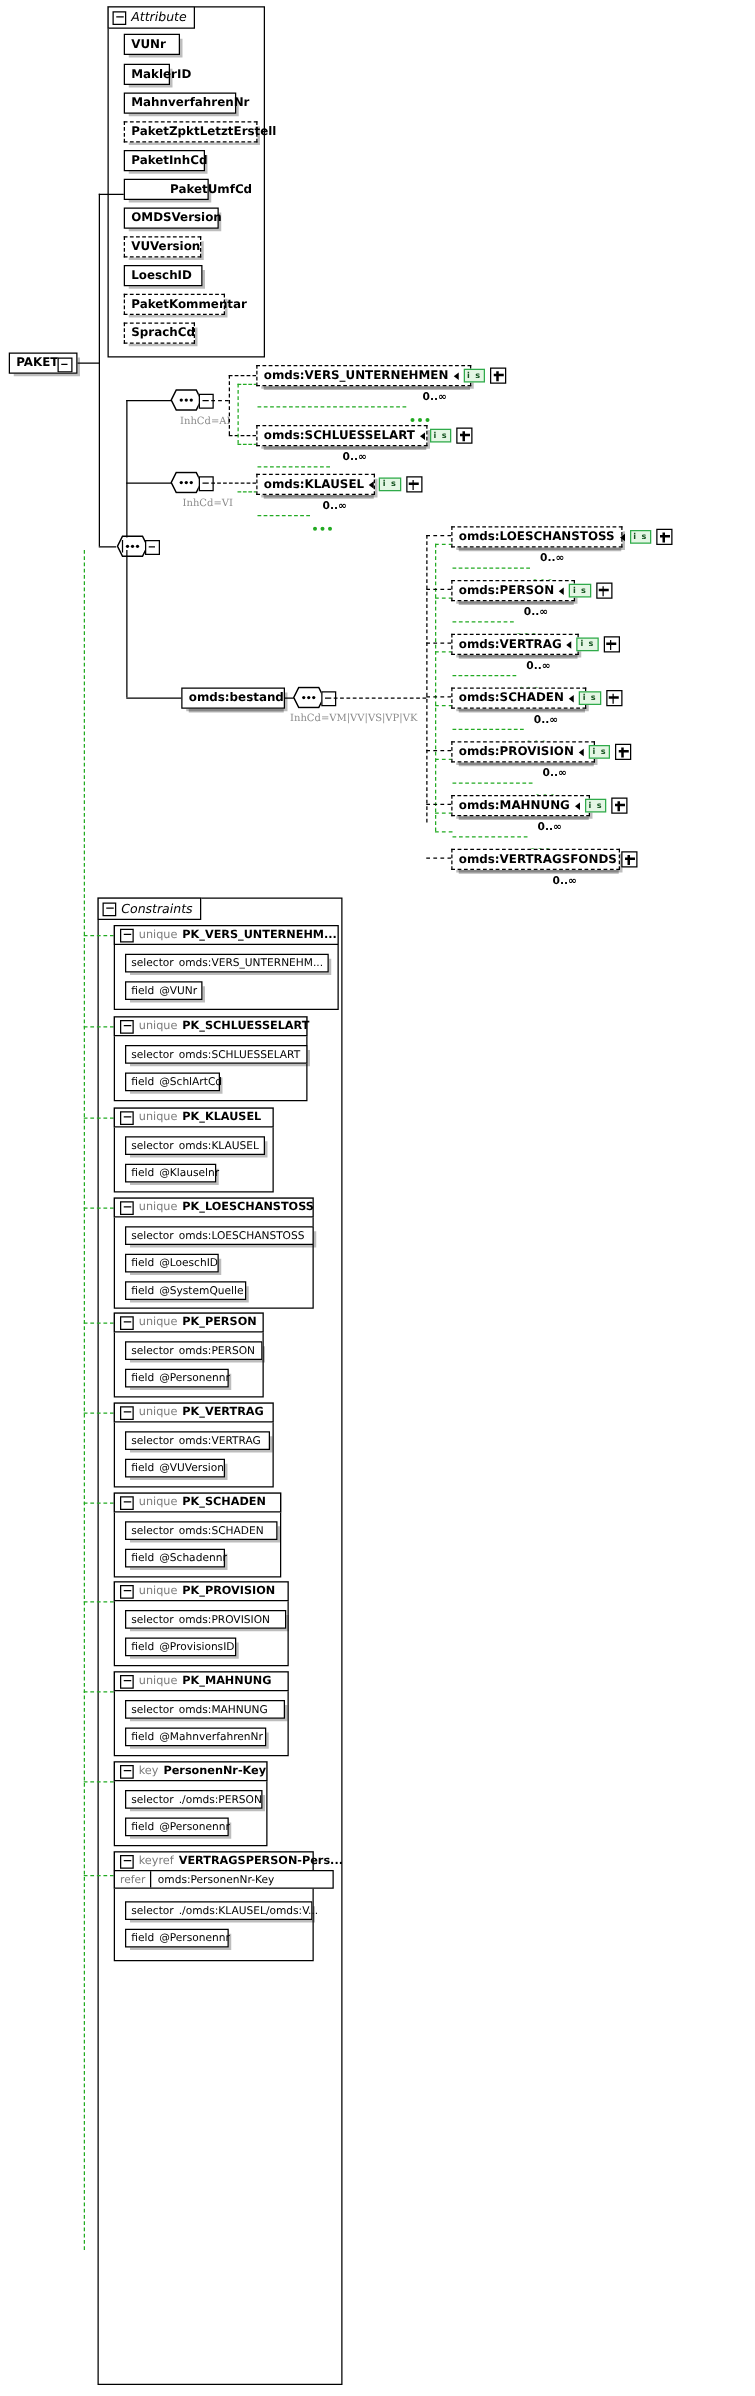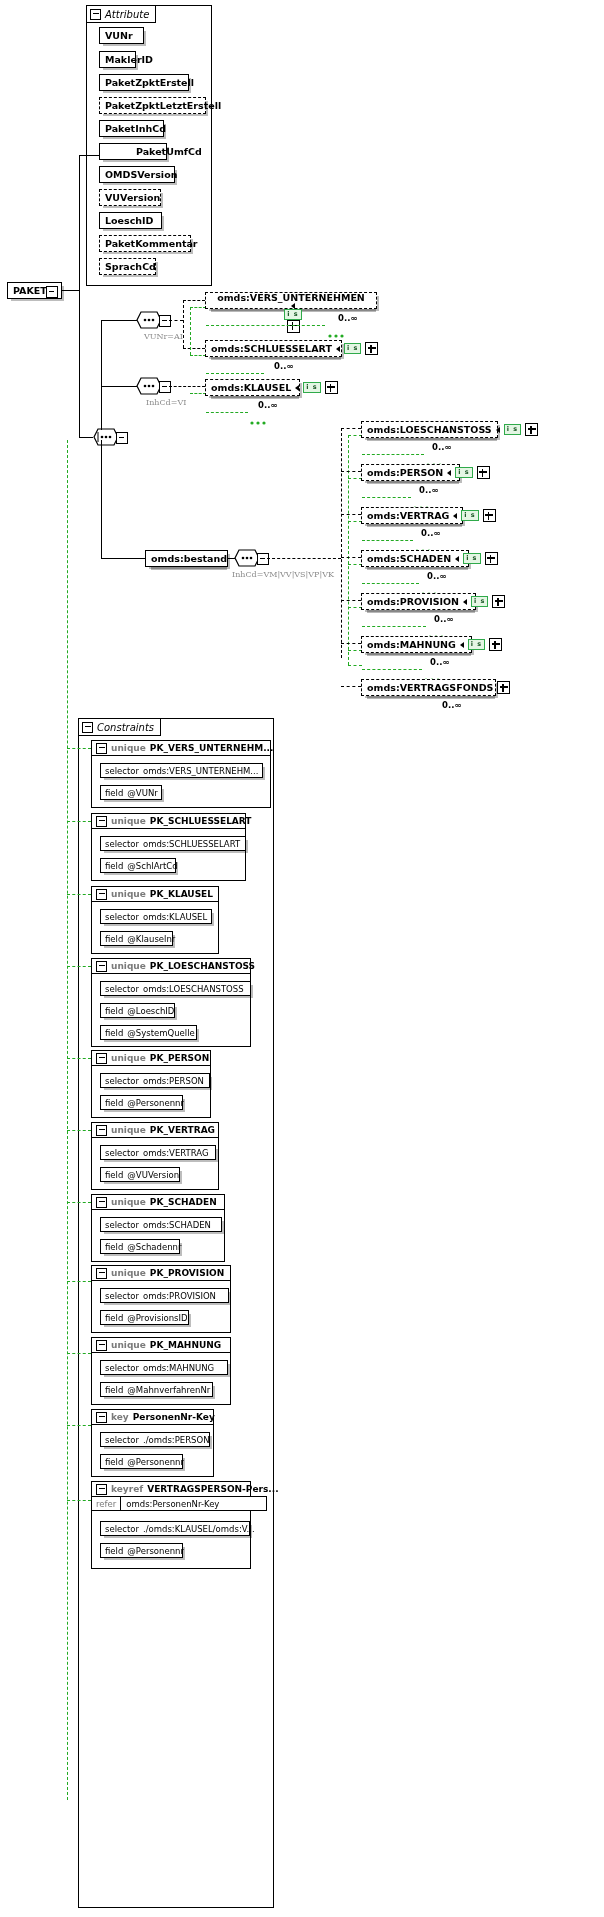--- a/index.html
+++ b/index.html
@@ -71,21 +71,21 @@
 
   
   .greybar{position:absolute;height:4px;background:#b8b8b8;}
 
   
   .cbox{
     position:absolute;box-sizing:border-box;border:1.1px solid #000;background:#fff;
     height:16px;display:flex;align-items:center;white-space:nowrap;
     font-size:9px;padding:0 4px;gap:4px;
   }
-  .cbox .kw{color:#7a7a7a;font-weight:bold;}
+  .cbox .kw{color:#7a7a7a;font-weight:normal;}
   .cbox .nm{font-weight:bold;color:#000;}
   .cfield{
     position:absolute;box-sizing:border-box;border:1.1px solid #000;background:#fff;
     height:15px;display:flex;align-items:center;white-space:nowrap;
     font-size:8.5px;padding:0 4px;gap:4px;
     box-shadow:3px 3px 0 -1px rgba(0,0,0,.26);
   }
   .cframe{position:absolute;box-sizing:border-box;border:1.1px solid #000;}
   .refrow{
     position:absolute;box-sizing:border-box;border:1.1px solid #000;background:#fff;
@@ -103,41 +103,41 @@
   <span>Attribute</span>
 </div>
 
 <div class="box" style="left:99px;top:27px;width:45px;">
     <span>VUNr</span>
   </div>
 <div class="box" style="left:99px;top:51px;width:37px;">
     <span>MaklerID</span>
   </div>
 <div class="box" style="left:99px;top:74px;width:90px;">
-    <span>PaketZpktErstell</span>
+    <span>MahnverfahrenNr</span>
   </div>
 <div class="box opt" style="left:99px;top:97px;width:107px;">
     <span>PaketZpktLetztErstell</span>
   </div>
 <div class="box" style="left:99px;top:120px;width:65px;">
     <span>PaketInhCd</span>
   </div>
 <div class="box" style="left:99px;top:143px;width:68px;padding-left:36px;">
     <span>PaketUmfCd</span>
   </div>
 <div class="box" style="left:99px;top:166px;width:76px;">
     <span>OMDSVersion</span>
   </div>
 <div class="box opt" style="left:99px;top:189px;width:62px;">
     <span>VUVersion</span>
   </div>
 <div class="box" style="left:99px;top:212px;width:63px;">
     <span>LoeschID</span>
   </div>
-<div class="box opt" style="left:99px;top:235px;width:92px;">
+<div class="box opt" style="left:99px;top:235px;width:81px;">
     <span>PaketKommentar</span>
   </div>
 <div class="box opt" style="left:99px;top:258px;width:57px;">
     <span>SprachCd</span>
   </div>
 
 <div class="box" style="left:7px;top:282px;width:55px;padding-right:16px;">
   <span>PAKET</span>
 </div>
 <div class="abs" style="left:46px;top:286px;width:10px;height:10px;border:1.4px solid #000;background:#fff;">
@@ -170,32 +170,32 @@
   <svg width="26" height="18" viewBox="0 0 26 18">
     <path d="M5,1 H21 L25,9 L21,17 H5 L1,9 Z" fill="#fff" stroke="#000" stroke-width="1.2"></path>
     <circle cx="9" cy="9" r="1.3" fill="#000"></circle>
       <circle cx="13" cy="9" r="1.3" fill="#000"></circle>
       <circle cx="17" cy="9" r="1.3" fill="#000"></circle>
   </svg>
 </div>
 <div class="abs" style="left:159px;top:315px;width:10px;height:10px;border:1.4px solid #000;background:#fff;">
   <div class="abs" style="left:1.5px;top:3.5px;width:5px;height:1.4px;background:#000;"></div>
 </div>
-<div class="inh" style="left:144px;top:332px;">VUNr=AI</div>
+<div class="inh" style="left:144px;top:332px;">InhCd=AI</div>
 
 <div class="dh" style="left:169px;top:320px;width:14px;"></div>
 <div class="dv" style="left:183px;top:300px;height:48px;"></div>
 <div class="dh" style="left:183px;top:300px;width:22px;"></div>
 <div class="dh" style="left:183px;top:348px;width:22px;"></div>
 <div class="gv" style="left:190px;top:307px;height:48px;"></div>
 <div class="gh" style="left:190px;top:307px;width:16px;"></div>
 <div class="gh" style="left:190px;top:355px;width:16px;"></div>
 
 <div class="greybar" style="left:211px;top:308px;width:165px;"></div>
-<div class="box ref" style="left:205px;top:292px;width:172px;flex-direction:column;">
+<div class="box ref" style="left:205px;top:292px;width:172px;">
   <span>omds:VERS_UNTERNEHMEN</span>
   <span class="arrowl"></span>
   <span class="badge">i s</span>
   <span class="plus"></span>
 </div>
 <div class="occ" style="left:338px;top:313px;">0..∞</div>
 <div class="gh" style="left:206px;top:325px;width:119px;"></div>
 <div class="abs" style="left:328px;top:323px;width:18px;height:4px;">
   <svg width="18" height="4">
       <circle cx="2" cy="2" r="1.6" fill="#22aa22"></circle>

